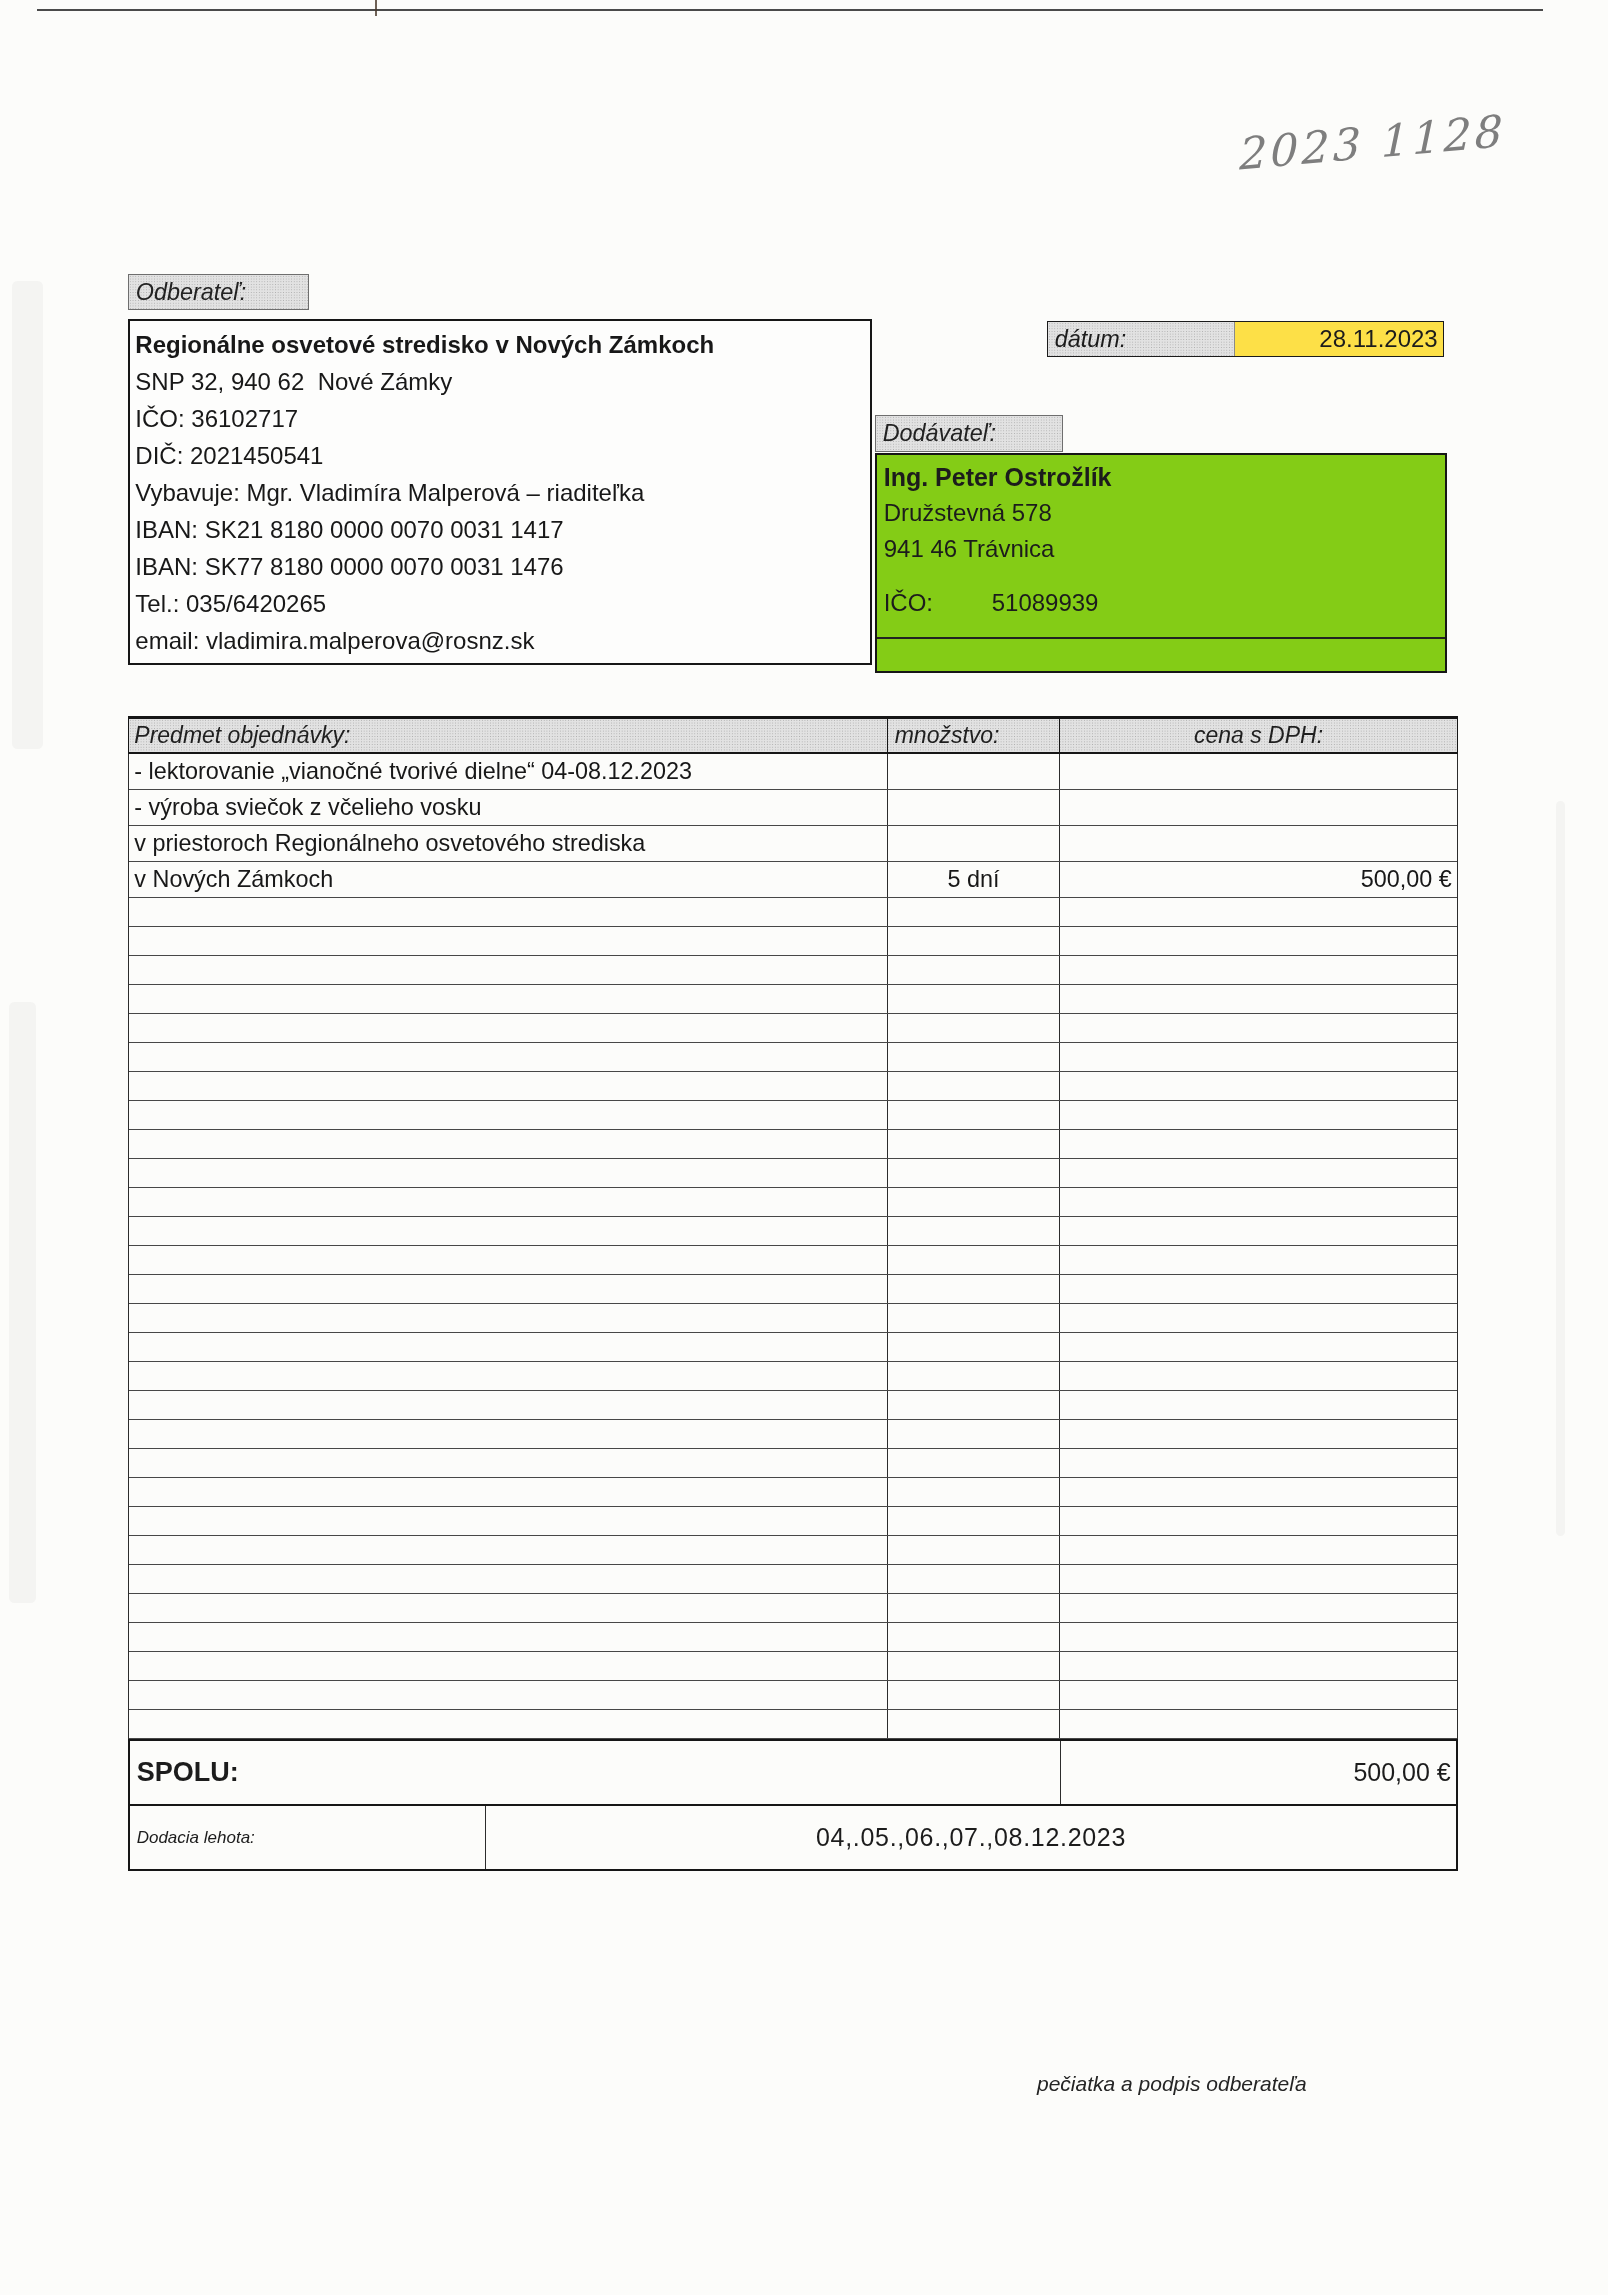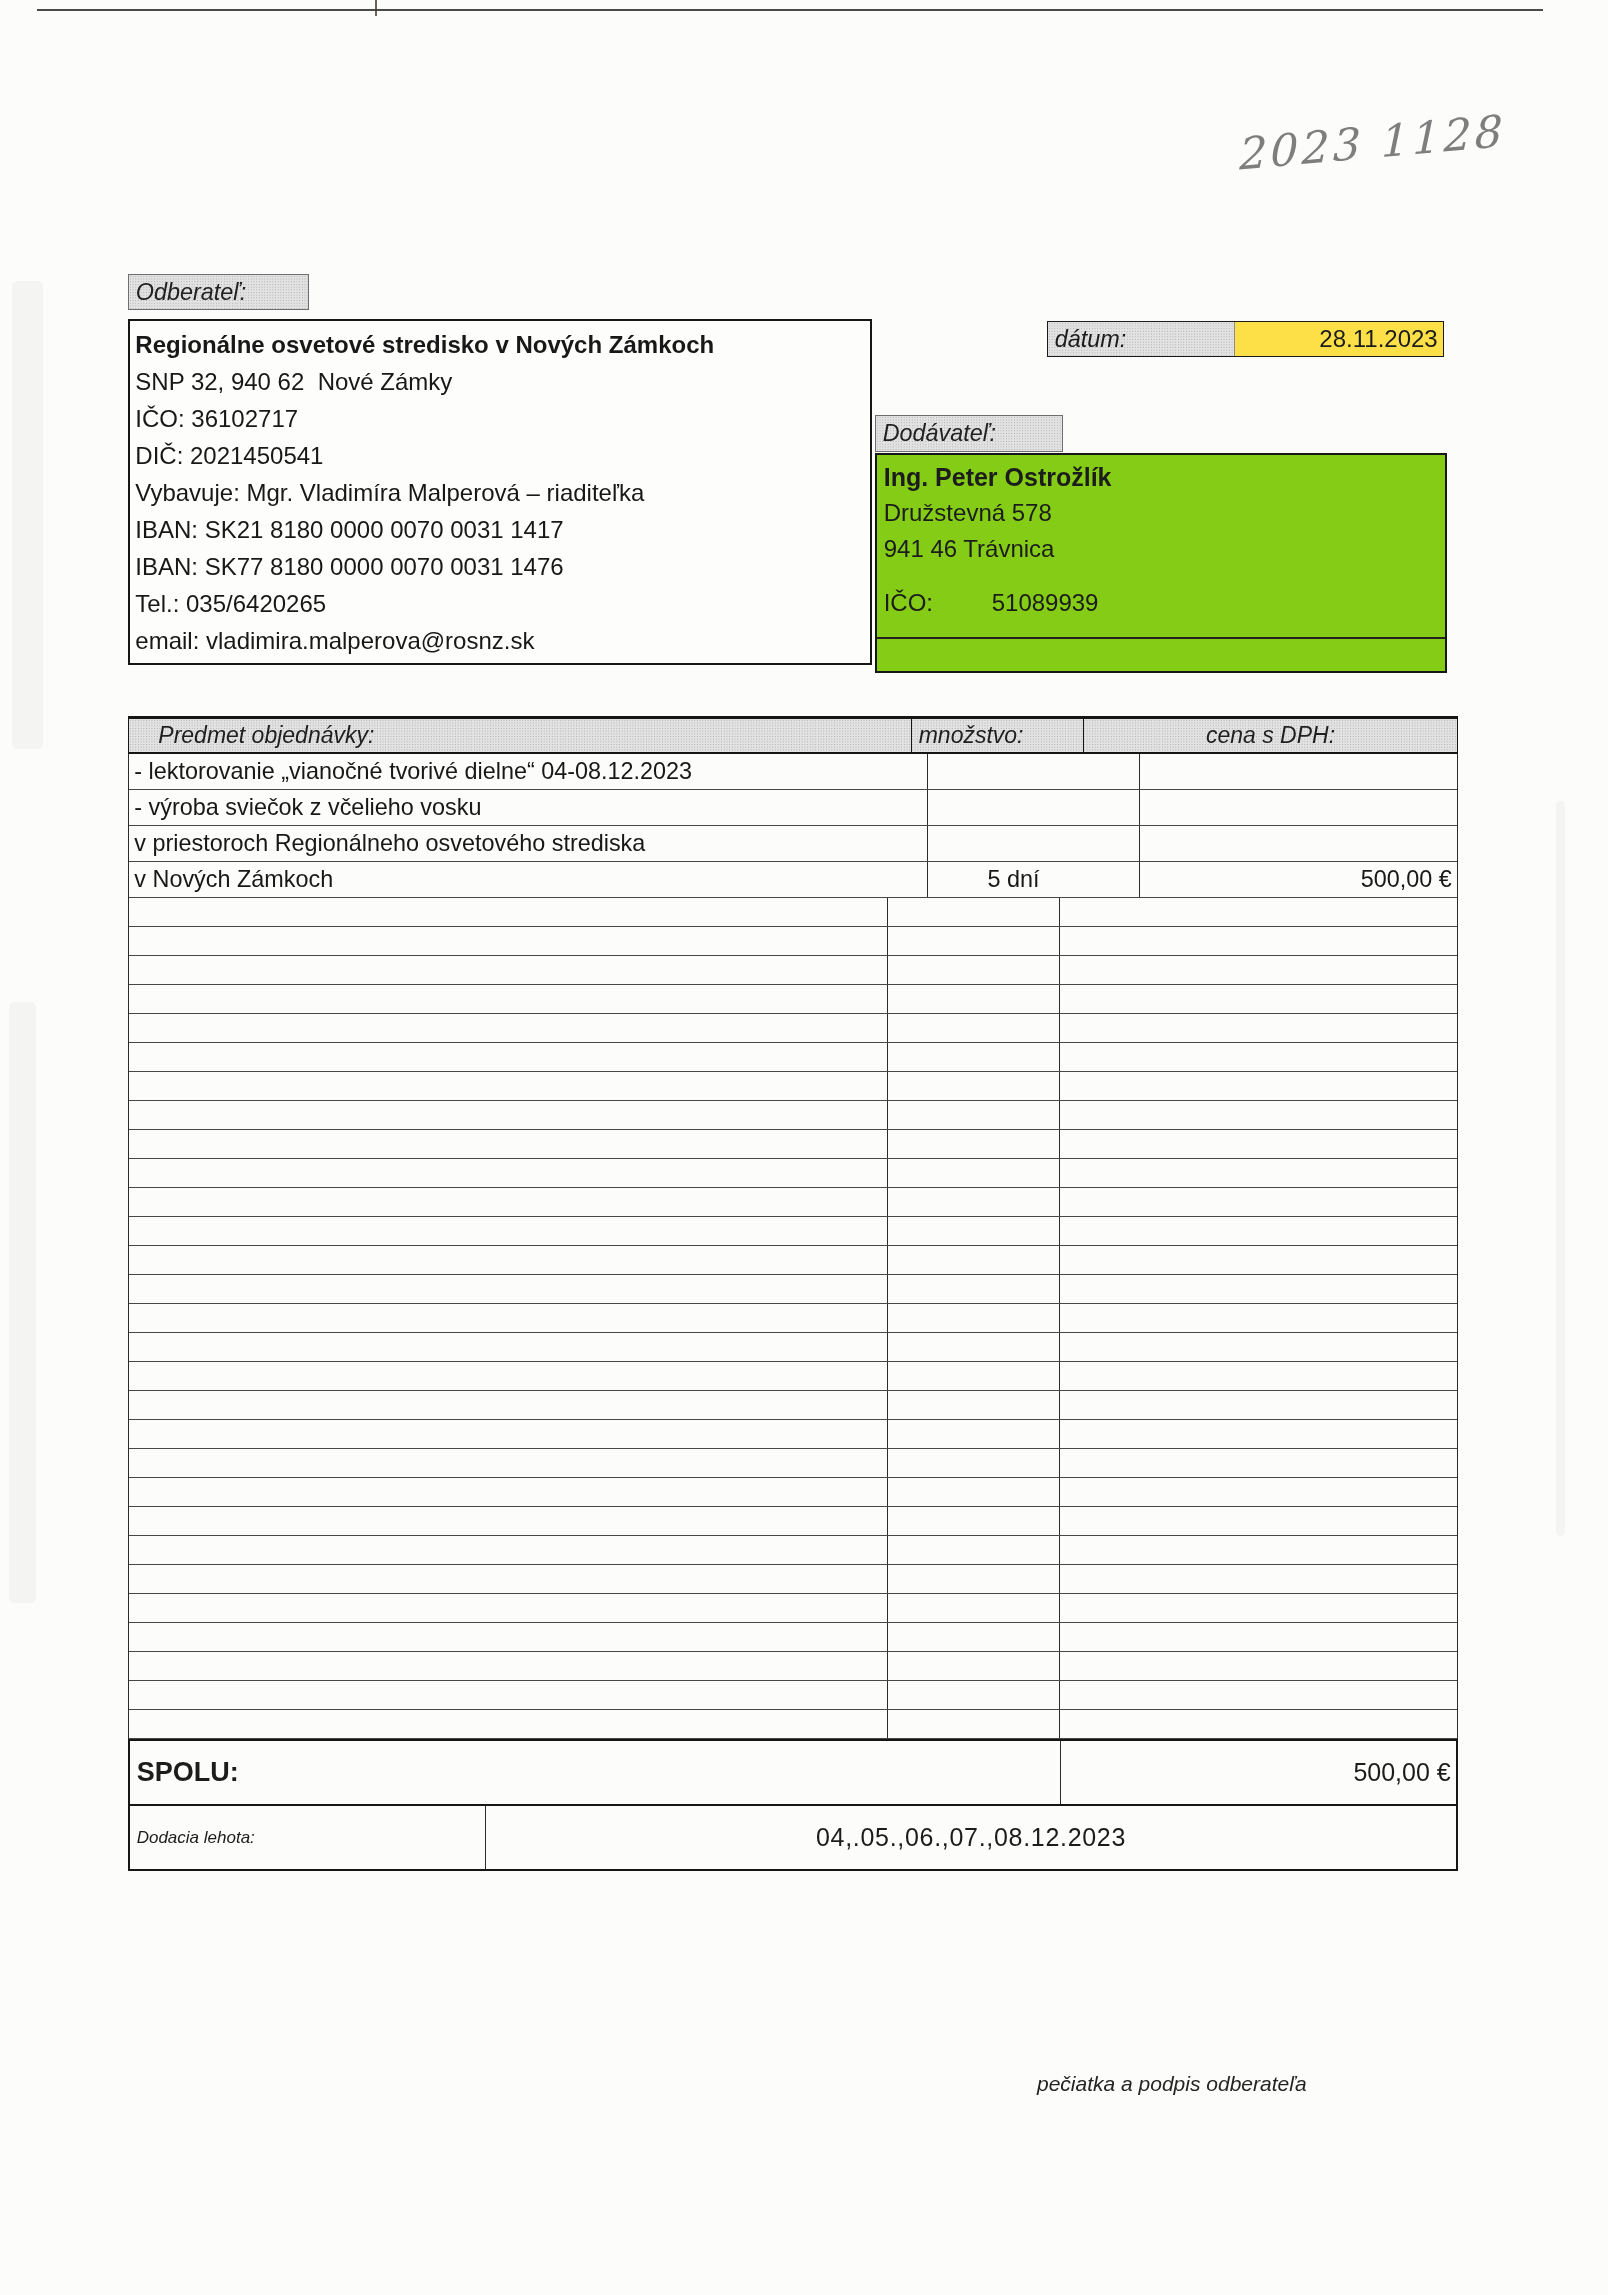--- a/index.html
+++ b/index.html
@@ -67,29 +67,29 @@
   .sup-name{font-size:25px; font-weight:bold; line-height:35px;}
   .sup-line{font-size:24px; line-height:36px;}
   .ico-row{position:absolute; left:6.7px; top:134px; width:100%; font-size:24px;}
   .ico-value{position:absolute; left:100px; top:0;margin-left:8px;}
   .ico-divider{position:absolute; left:0; top:182px; width:100%; height:2px; background:#222;}
   
   .table{left:128px; top:716px; width:1330px;}
   .thead{
     display:grid; grid-template-columns:758px 172px 1fr; height:33px;
     border-top:3.3px solid #161616; border-bottom:2px solid #161616;
-    border-left:1.3px solid #161616; border-right:1.3px solid #161616;padding-left:24px;
+    border-left:1.3px solid #161616; border-right:1.3px solid #161616;
   }
   .th{font-style:italic; font-size:23px; color:#1f1f1f; display:flex; align-items:center;}
   .th.c1{padding-left:5.3px;}
   .th.c2{border-left:1.3px solid #161616; padding-left:6.7px;}
   .th.c3{border-left:1.3px solid #161616; justify-content:center;}
   .tbody{border-left:1.3px solid #2c2c2c; border-right:1.3px solid #2c2c2c;}
   .trow,.erow{display:grid; grid-template-columns:758px 172px 1fr; border-bottom:1.3px solid #474747;}
-  .trow{height:35px;gap:40px;}
+  .trow{height:35px;}
   .erow{height:28px;}
   .td{display:flex; align-items:center; font-size:23.4px; color:#181818; overflow:hidden;}
   .td.c1{padding-left:5.3px; white-space:nowrap;}
   .td.c2{border-left:1.3px solid #2c2c2c; justify-content:center;}
   .td.c3{border-left:1.3px solid #2c2c2c; justify-content:flex-end; padding-right:5.3px;}
   .total-row{
     display:grid; grid-template-columns:930px 1fr; height:63px;
     border:2px solid #161616; border-bottom:2px solid #161616;
   }
   .total-label{display:flex; align-items:center; padding-left:6.7px; font-weight:bold; font-size:27px;}

